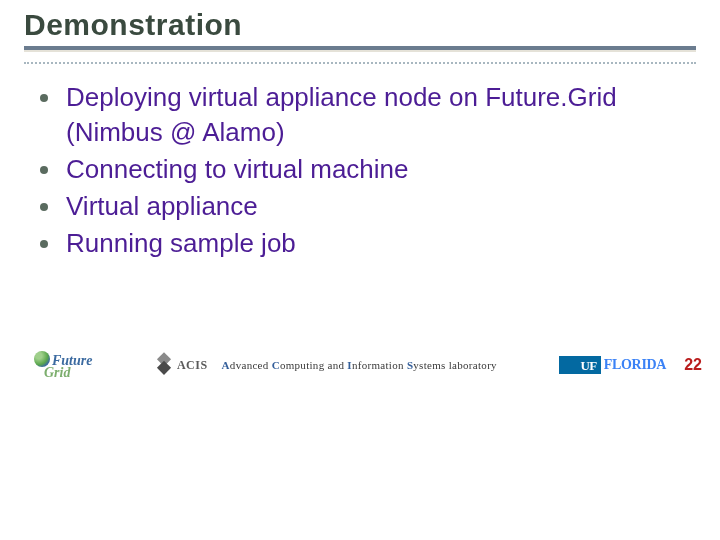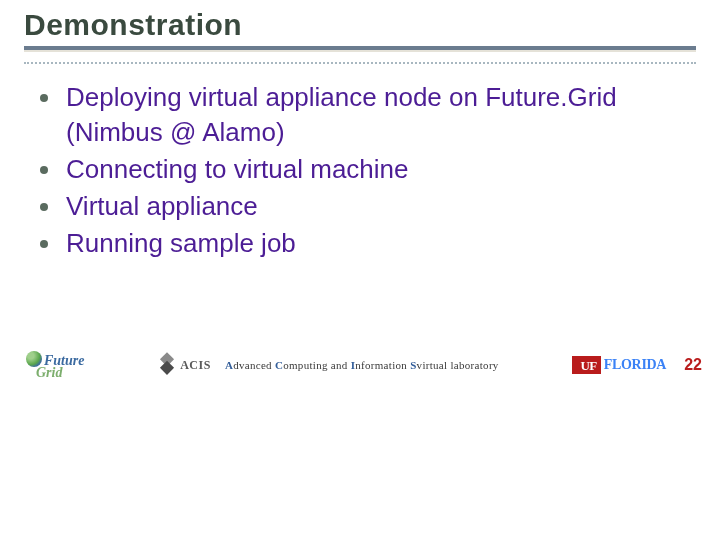--- a/index.html
+++ b/index.html
@@ -57,21 +57,21 @@
     margin-right: 18px;
     flex: 0 0 8px;
   }
   .item-text {
     font-size: 26px;
     line-height: 1.35;
     color: #4c1d95;
   }
   .footer {
     position: absolute;
-    left: 8px;
+    left: 16px;
     right: 0;
     bottom: 10px;
     height: 50px;
     display: flex;
     align-items: center;
     justify-content: space-between;
     padding: 0 18px;
   }
   .footer-left {
     display: flex;
@@ -151,25 +151,25 @@
     display: flex;
     align-items: center;
     gap: 18px;
   }
   .uf-logo {
     display: flex;
     align-items: center;
     gap: 3px;
   }
   .uf-box {
-    background: #b91c1c;
+    background: #0369a1;
     color: #fff;
     font-weight: 700;
     font-size: 13px;
-    padding: 3px 4px 2px 8px;
+    padding: 3px 4px 2px 21px;
     line-height: 1;
     font-family: "Times New Roman", serif;
     letter-spacing: -0.5px;
   }
   .uf-florida {
     font-family: "Times New Roman", serif;
     color: #3b82f6;
     font-weight: 700;
     font-size: 14px;
     letter-spacing: -0.3px;
@@ -223,21 +223,21 @@
         <span class="fg2">Grid</span>
       </div>
     </div>
 
     <div class="center-flex">
       <div class="acis-logo">
         <div class="acis-cube"></div>
         <span class="acis-text">ACIS</span>
       </div>
       <div class="lab-text">
-        <span class="emph">A</span><span>dvanced </span><span class="emph">C</span><span>omputing and </span><span class="emph">I</span><span>nformation </span><span class="emph">S</span><span>virtual laboratory</span>
+        <span class="emph">A</span><span>dvanced </span><span class="emph">C</span><span>omputing and </span><span class="emph">I</span><span>nformation </span><span class="emph">S</span><span>ystems laboratory</span>
       </div>
     </div>
 
     <div class="footer-right">
       <div class="uf-logo">
         <span class="uf-box">UF</span>
         <span class="uf-florida">FLORIDA</span>
       </div>
       <span class="pagenum">22</span>
     </div>

